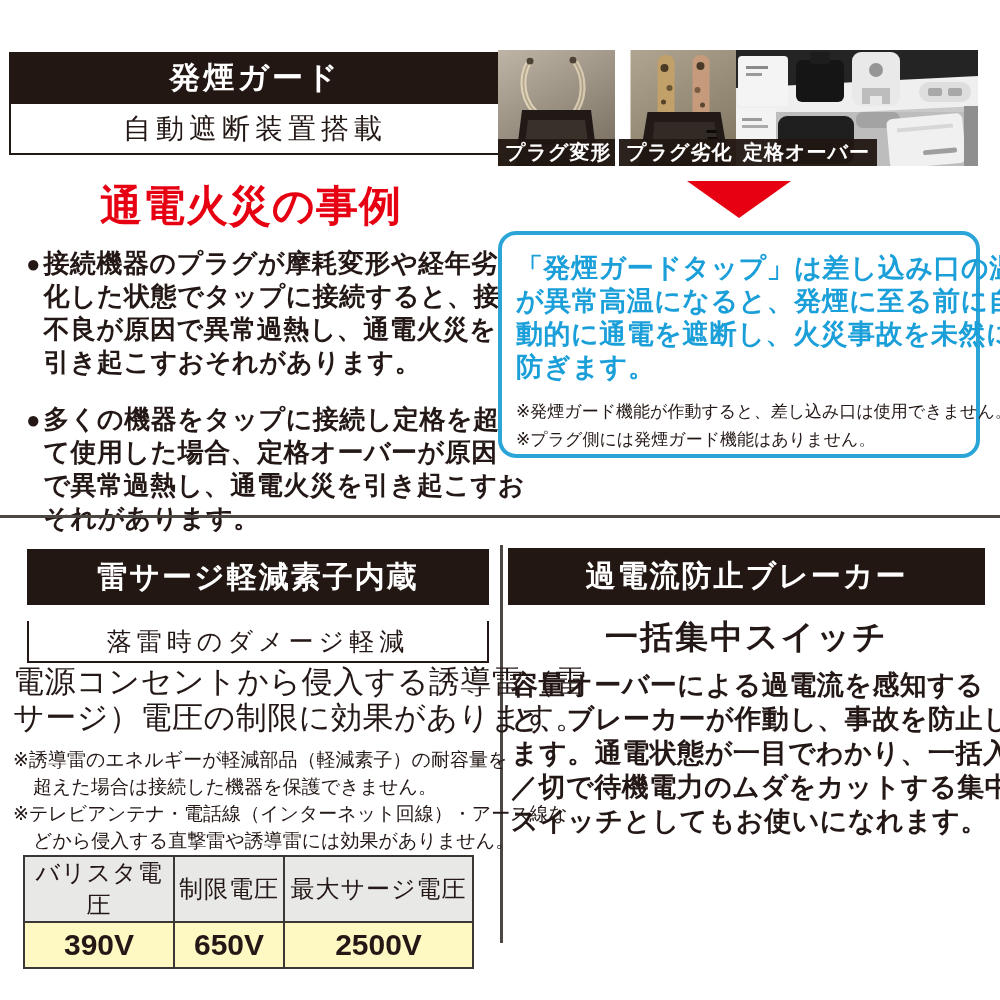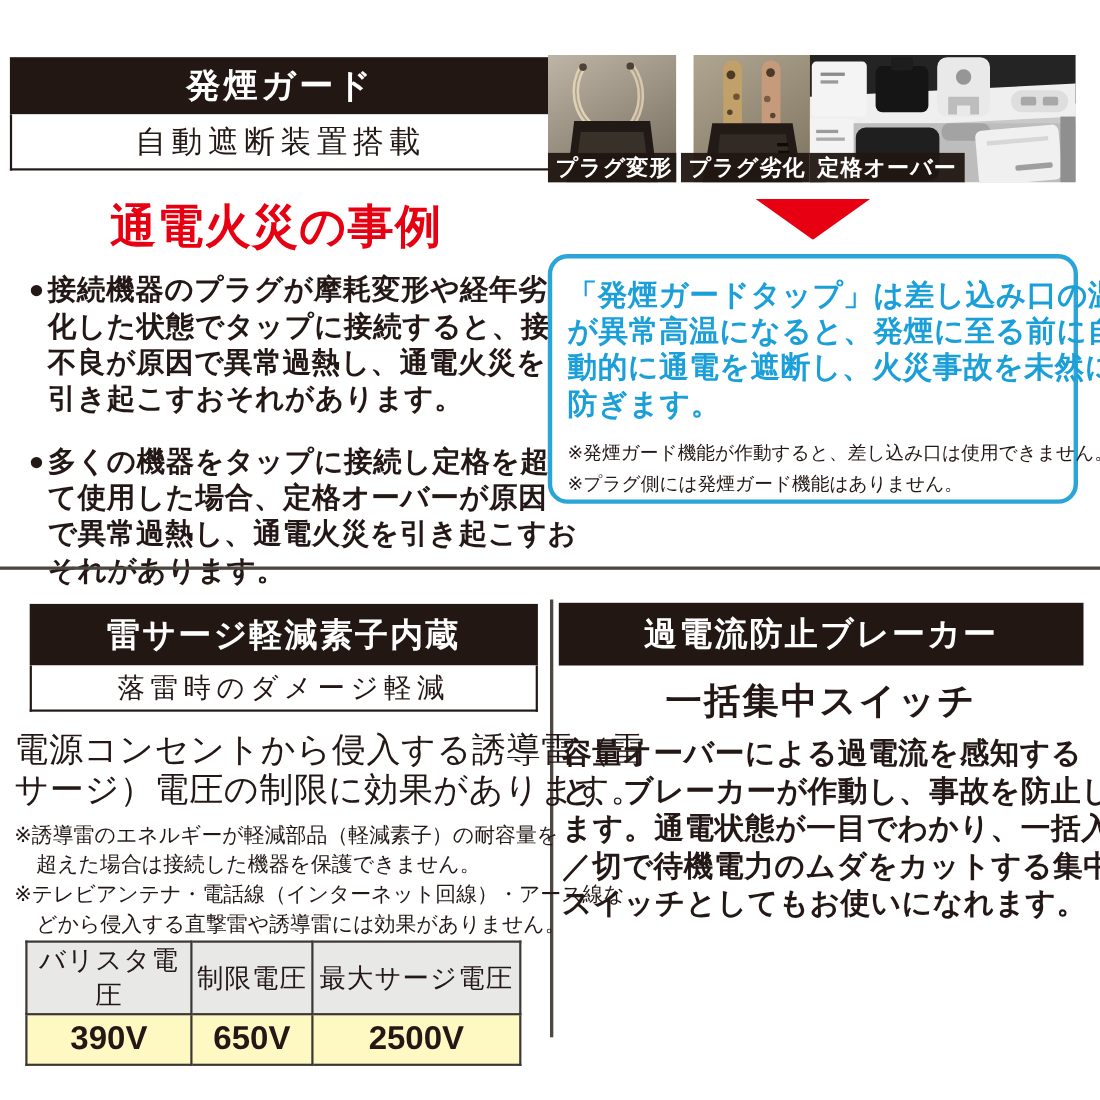--- a/index.html
+++ b/index.html
@@ -75,21 +75,21 @@
   #callout .notes{margin-top:14px;font-size:17px;line-height:28px;color:var(--ink);}
   #callout .notes div{white-space:nowrap;}
 
   
   #divider-h{left:0;top:515px;width:1000px;height:3px;background:#4c4743;}
   #divider-v{left:500px;top:545px;width:3px;height:398px;background:#4c4743;}
 
   
   #head-surge{left:11px;top:549px;width:478px;padding-left:16px;}
   #head-surge .bar{height:56px;font-size:30px;letter-spacing:2px;}
-  #head-surge .sub{height:42px;font-size:25px;}
+  #head-surge .sub{height:42px;font-size:25px;margin-top:16px;}
 
   #surge-lead{left:13px;top:664px;width:478px;font-size:31px;line-height:36px;font-weight:normal;letter-spacing:0.5px;}
   #surge-lead div{white-space:nowrap;}
 
   #surge-notes{left:13px;top:746px;width:478px;font-size:19px;line-height:27px;}
   #surge-notes .note-line{white-space:nowrap;}
   #surge-notes .cont{padding-left:20px;}
 
   
   #surge-table{left:23px;top:855px;border-collapse:collapse;}

